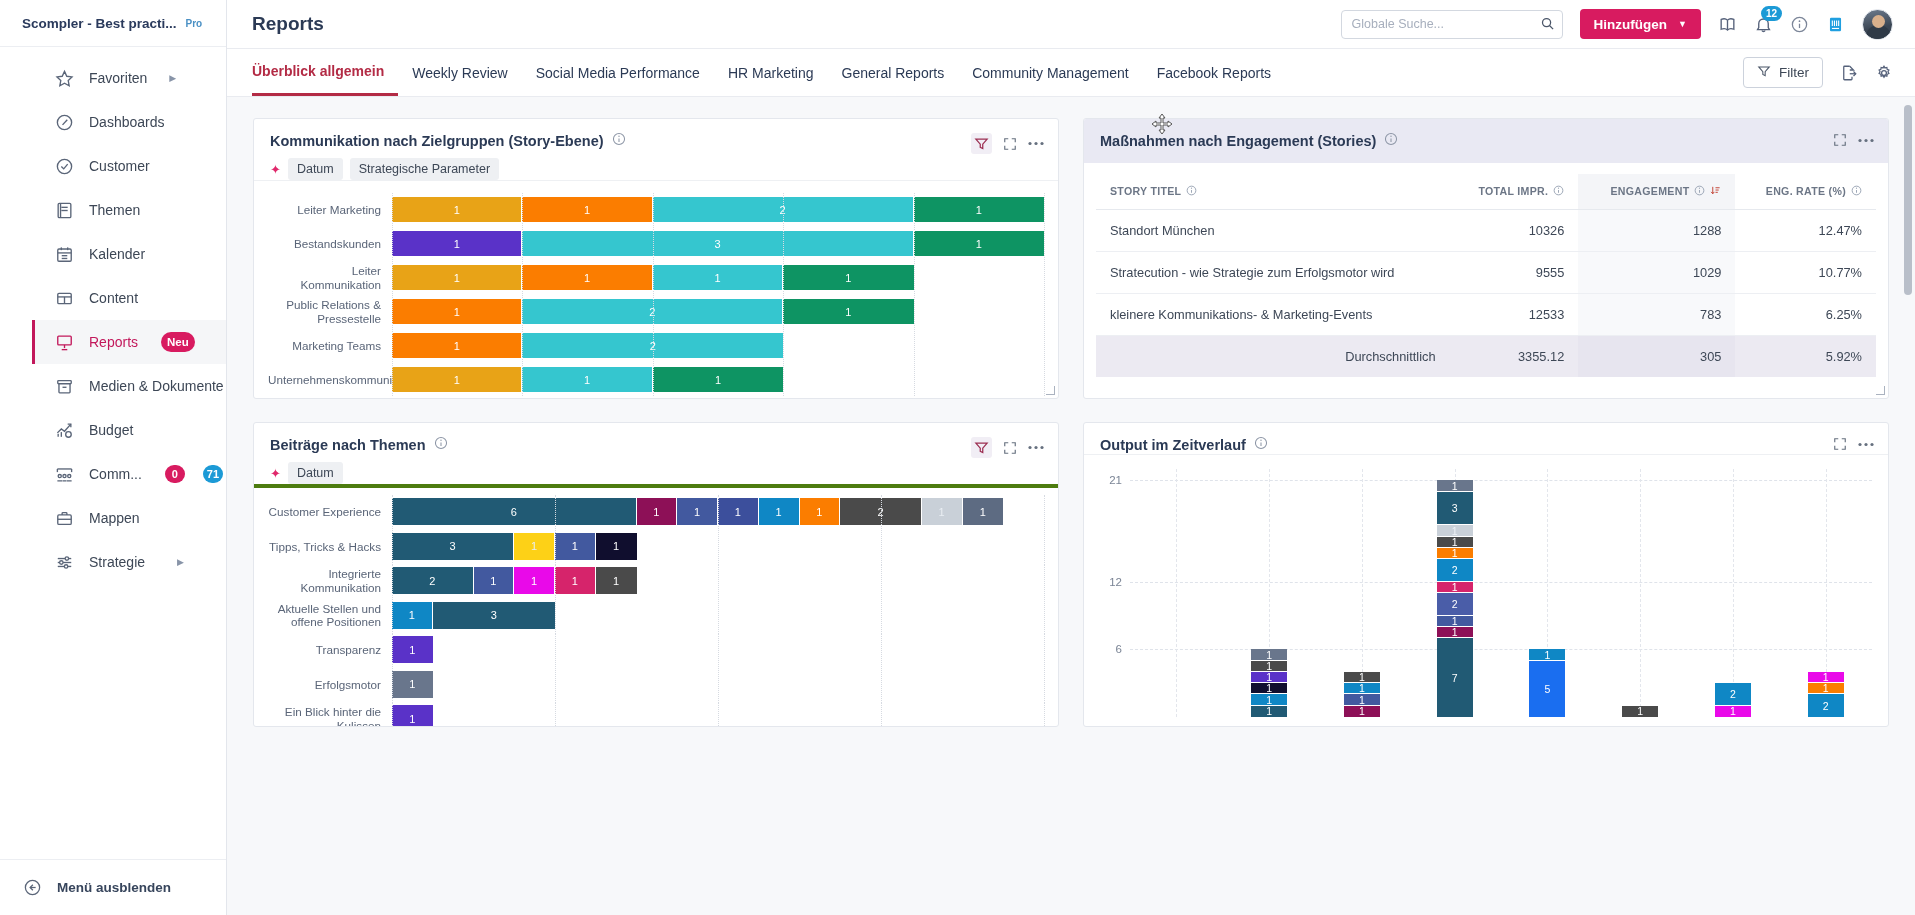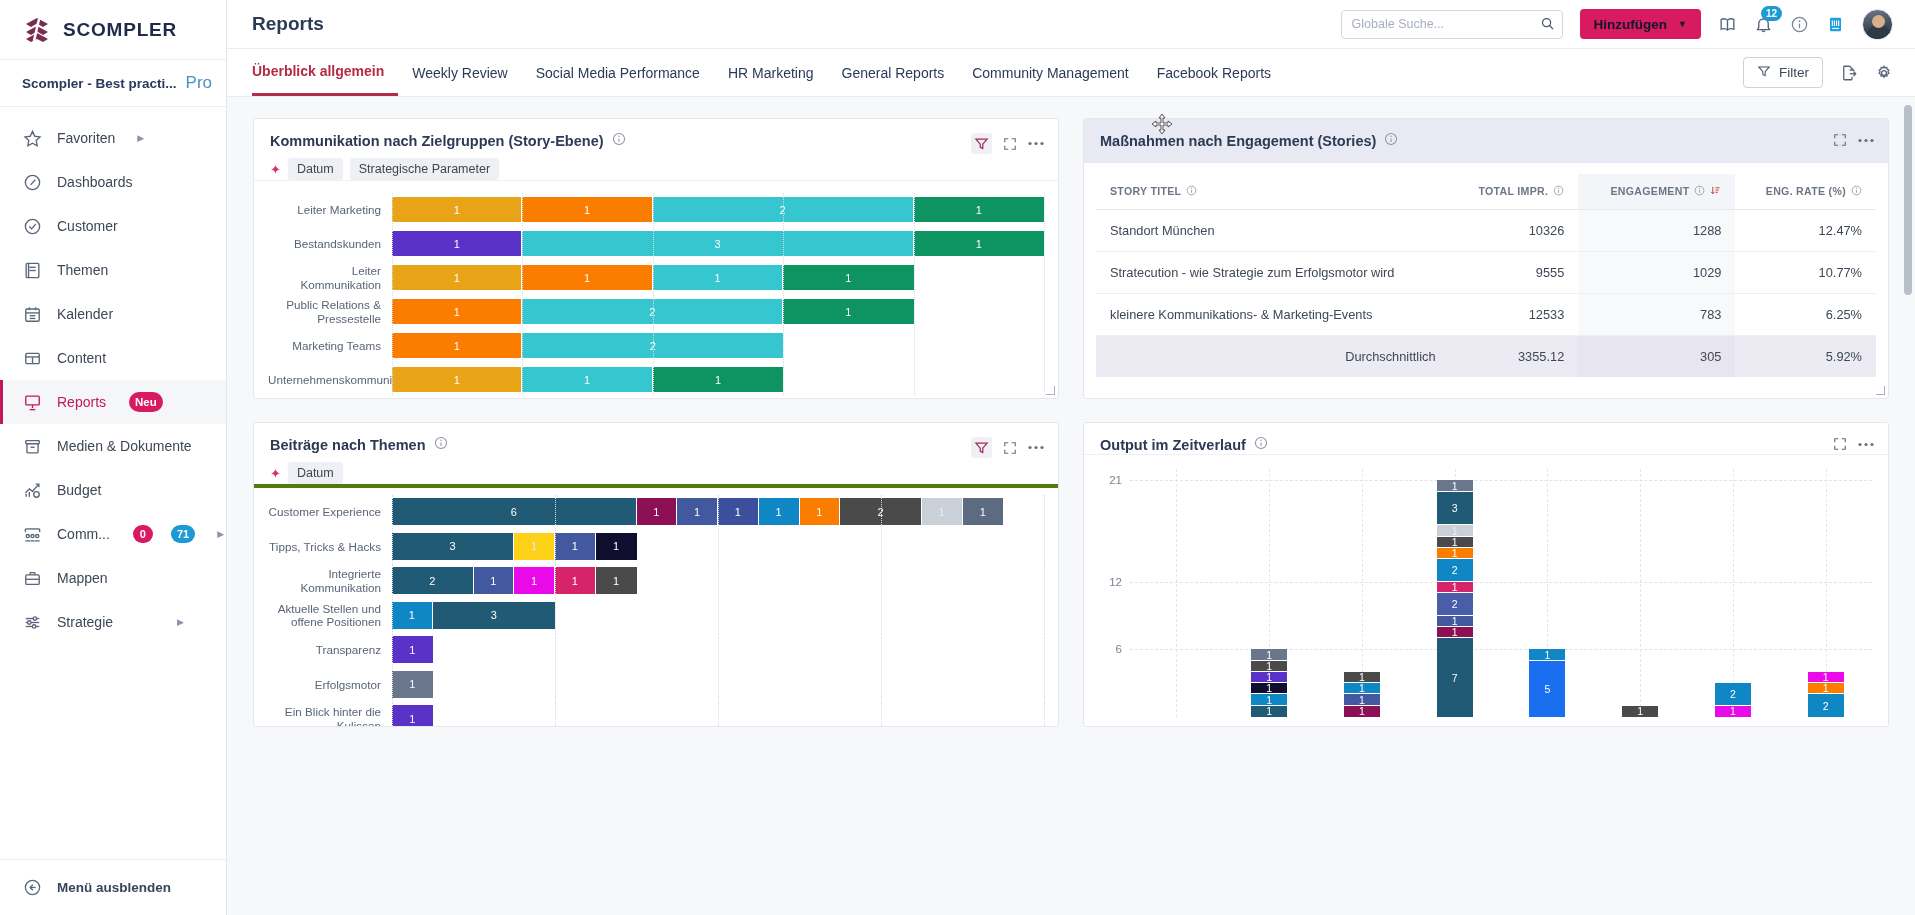--- a/index.html
+++ b/index.html
@@ -20,22 +20,22 @@
     height: 60px; display: flex; align-items: center; gap: 11px;
     padding-left: 22px; border-bottom: 1px solid #eceef2;
   }
   .logo-mark { width: 30px; height: 30px; }
   .logo-text { font-size: 19px; letter-spacing: .8px; color: #1f2b48; font-weight: 600; }
   .workspace-row {
     height: 47px; display:flex; align-items:center; gap: 9px;
     padding-left: 22px; border-bottom: 1px solid #eceef2;
   }
   .workspace-name { font-size: 13.5px; font-weight: 700; color: #2a3a5c; }
-  .workspace-pro { font-size: 17px; font-weight: 400; color: #4a90c4; }
-  .nav { padding-top: 9px; }
+  .workspace-pro { font-size: 10px; font-weight: 700; color: #4a90c4; }
+  .nav { padding-top: 9px; margin-left: 32px; }
   .nav-item {
     display: flex; align-items: center; height: 44px; padding-left: 22px;
     gap: 14px; font-size: 14px; color: #3d4756; cursor: pointer; position: relative;
   }
   .nav-item.active { background: #f5f6f8; }
   .nav-item.active .nav-label { color: #c2185b; }
   .nav-item.active::before {
     content:""; position:absolute; left:0; top:0; bottom:0; width:3px; background:#c2185b;
   }
   .nav-ico { width: 21px; height: 21px; display:flex; align-items:center; justify-content:center; flex:0 0 21px; }
@@ -66,21 +66,21 @@
   .topbar-right { margin-left:auto; display:flex; align-items:center; gap: 17px; }
   .search-wrap { position: relative; }
   .search-input {
     width: 222px; height: 29px; border: 1px solid #d3d8e0; border-radius: 4px;
     padding: 0 30px 0 10px; font-size: 12.5px; font-family: inherit; color:#3d4756;
     outline: none; background:#fff;
   }
   .search-input::placeholder { color:#a7afbd; }
   .search-ico { position:absolute; right: 8px; top: 6px; color:#5a6578; }
   .btn-add {
-    height: 30px; background: #d81b60; color: #0f172a; border: none; border-radius: 4px;
+    height: 30px; background: #d81b60; color: #ffffff; border: none; border-radius: 4px;
     padding: 0 14px; font-size: 13.5px; font-family: inherit; font-weight: 600;
     display:flex; align-items:center; gap: 11px; cursor:pointer;
   }
   .icon-btn { cursor:pointer; display:flex; align-items:center; position: relative; color:#55617a; }
   .bell-badge {
     position:absolute; top:-9px; right:-9px; background:#1c9ad6; color:#fff;
     font-size: 10px; font-weight:700; border-radius:9px; padding: 1px 5px; line-height: 13px;
   }
   .avatar {
     width: 31px; height: 31px; border-radius: 50%; overflow:hidden;
@@ -201,31 +201,20 @@
     background:#b9bfc9; border-radius:4px;
   }
   .drag-cursor { position:absolute; left:1151px; top:113px; width:22px; height:22px; pointer-events:none; }
 </style>
 </head>
 <body>
 
 <div class="app">
 
   <aside class="sidebar">
-    <div class="logo-row">
-      <span class="logo-mark">
-        <svg width="30" height="30" viewBox="0 0 30 30">
-          <path d="M4 9 L15 3 L26 9 L21 12 L15 8.5 L9 12 Z" fill="#7b2b52"></path>
-          <path d="M4 17 L15 11 L26 17 L21 20 L15 16.5 L9 20 Z" fill="#7b2b52"></path>
-          <path d="M4 24 L15 18 L26 24 L21 27 L15 24 L9 27 Z" fill="#7b2b52"></path>
-          <path d="M17 4 L12 26" stroke="#fff" stroke-width="2.6" fill="none"></path>
-        </svg>
-      </span>
-      <span class="logo-text">SCOMPLER</span>
-    </div>
 
     <div class="workspace-row">
       <span class="workspace-name">Scompler - Best practi...</span>
       <span class="workspace-pro">Pro</span>
     </div>
 
     <nav class="nav">
 
       <div class="nav-item">
         <span class="nav-ico">

